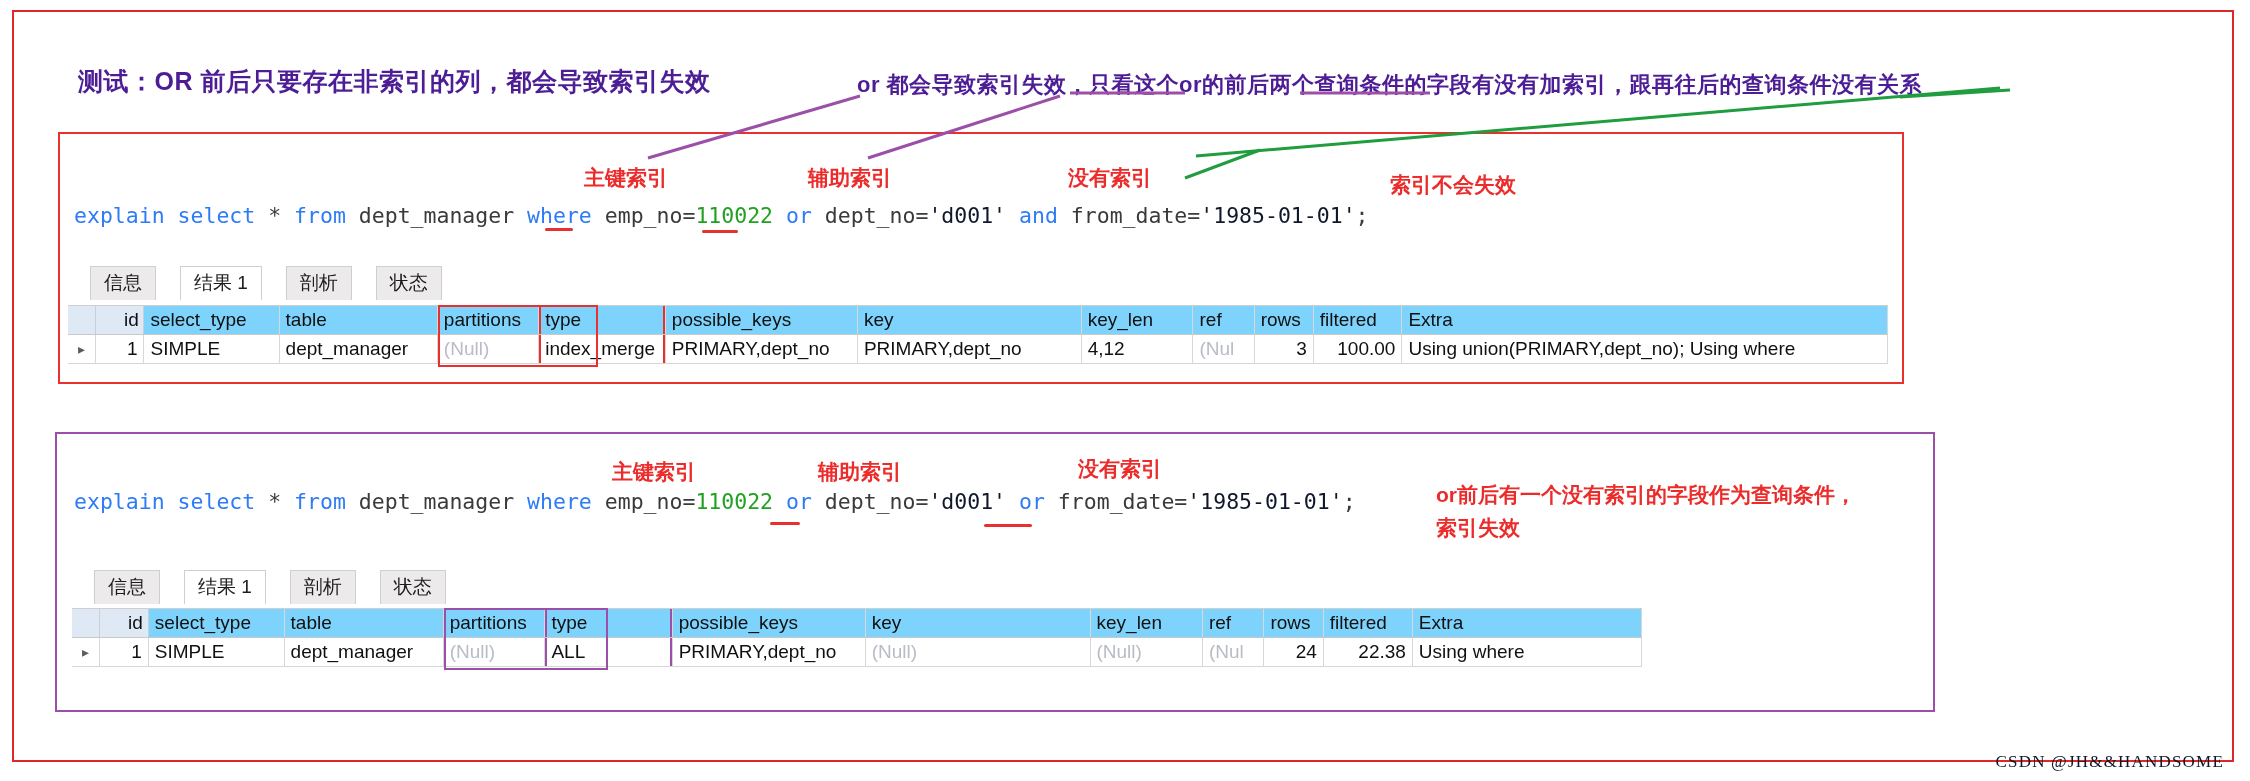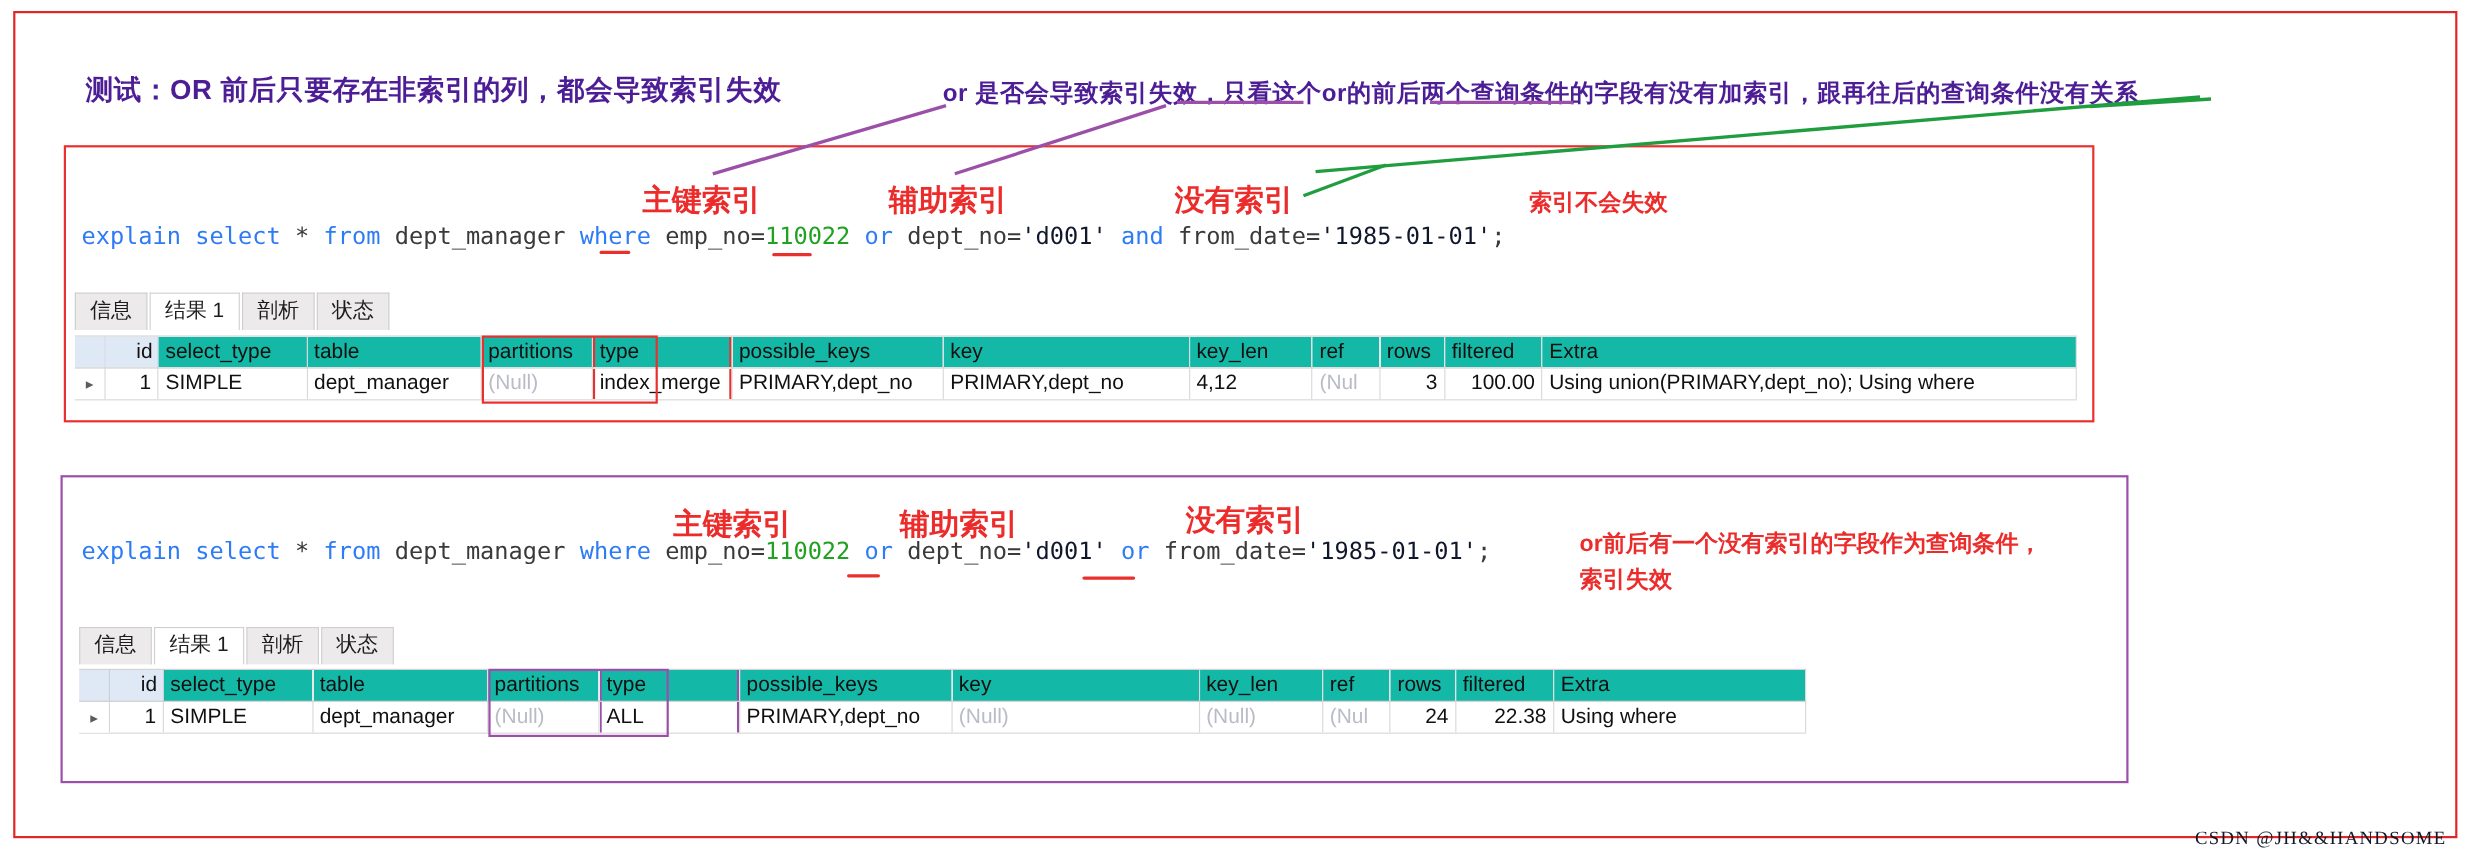--- a/index.html
+++ b/index.html
@@ -97,21 +97,21 @@
     height: 3px;
     border-radius: 2px;
   }
   .mark.red    { background: #e8302f; }
 
   
   .idx-label {
     position: absolute;
     color: #ec2b2b;
     font-weight: bold;
-    font-size: 27px;
+    font-size: 21px;
     white-space: nowrap;
   }
 
   
   .note {
     position: absolute;
     color: #ec2b2b;
     font-weight: bold;
     font-size: 21px;
     line-height: 33px;
@@ -140,20 +140,21 @@
   #tabs-1 { left: 68px; top: 266px; }
   #tabs-2 { left: 72px; top: 570px; }
   .tab {
     padding: 5px 13px 6px 13px;
     background: #eceaea;
     border: 1px solid #cfcfcf;
     border-bottom: none;
     margin-right: 2px;
     line-height: 22px;
     white-space: nowrap;
+    margin-left: 22px;
   }
   .tab.active {
     background: #ffffff;
     border-color: #cfcfcf;
     position: relative;
     z-index: 2;
   }
 
   
   .grid {
@@ -177,21 +178,21 @@
     font-weight: normal;
     padding: 3px 6px;
     border-right: 1px solid #d8d8d8;
     white-space: nowrap;
     overflow: hidden;
     height: 26px;
     box-sizing: border-box;
   }
   .grid thead th {
     border-bottom: 1px solid #c9c9c9;
-    background: #14b8a6;
+    background: #7dd3fc;
   }
   .grid thead th.rowhead {
     background: #dfe8f5;
     border-right: 1px solid #c7cfd9;
     padding-left: 28px;
   }
   .grid td.rowhead {
     background: #ffffff;
     color: #5c5c5c;
     text-align: center;
@@ -243,21 +244,21 @@
 </style>
 </head>
 <body>
 
 <div class="page">
 
   <div class="outer-frame"></div>
 
   <div class="headline" id="title-main">测试：OR 前后只要存在非索引的列，都会导致索引失效</div>
 
-  <div class="headline" id="title-or-rule">or 是否会导致索引失效，只看这个or的前后两个查询条件的字段有没有加索引，跟再往后的查询条件没有关系</div>
+  <div class="headline" id="title-or-rule">or 都会导致索引失效，只看这个or的前后两个查询条件的字段有没有加索引，跟再往后的查询条件没有关系</div>
 
   <div class="panel" id="panel-and-box"></div>
 
   <div class="idx-label" style="left:584px; top:164px;">主键索引</div>
   <div class="idx-label" style="left:808px; top:164px;">辅助索引</div>
   <div class="idx-label" style="left:1068px; top:164px;">没有索引</div>
 
   <div class="sql-line" id="sql-1"><span class="kw">explain</span><span class="plain"> </span><span class="kw">select</span><span class="plain"> * </span><span class="kw">from</span><span class="plain"> dept_manager </span><span class="kw">where</span><span class="plain"> emp_no=</span><span class="num">110022</span><span class="plain"> </span><span class="kw">or</span><span class="plain"> dept_no=</span><span class="str">'d001'</span><span class="plain"> </span><span class="kw">and</span><span class="plain"> from_date=</span><span class="str">'1985-01-01'</span><span class="plain">;</span></div>
 
   <div class="mark red" style="left:545px; top:228px; width:28px;"></div>

